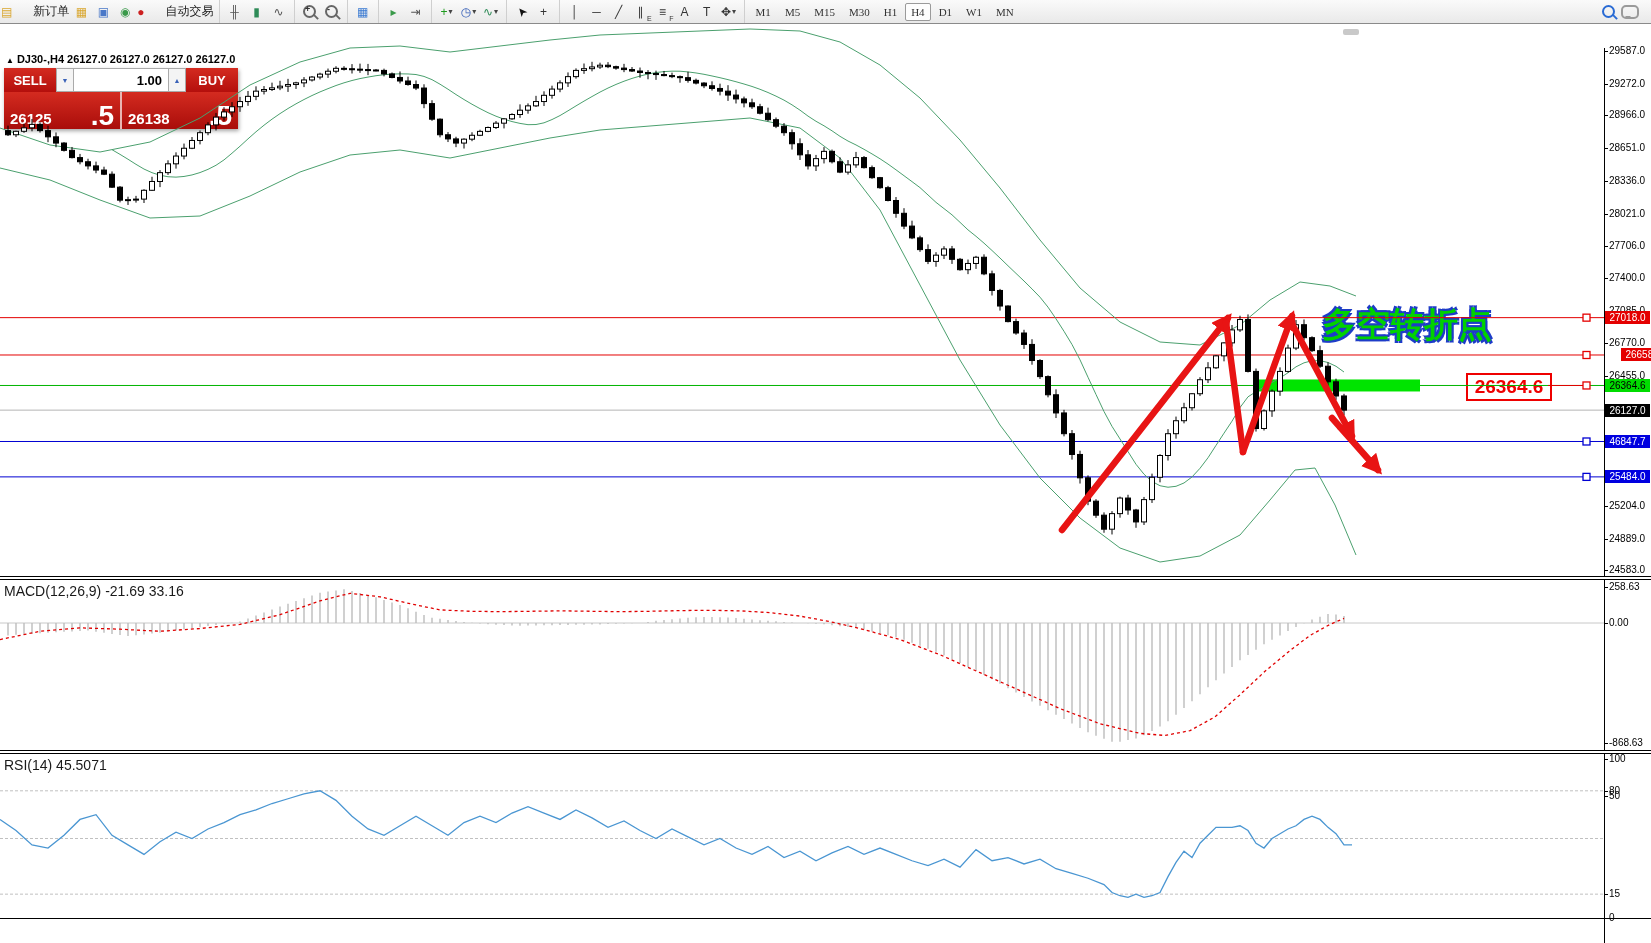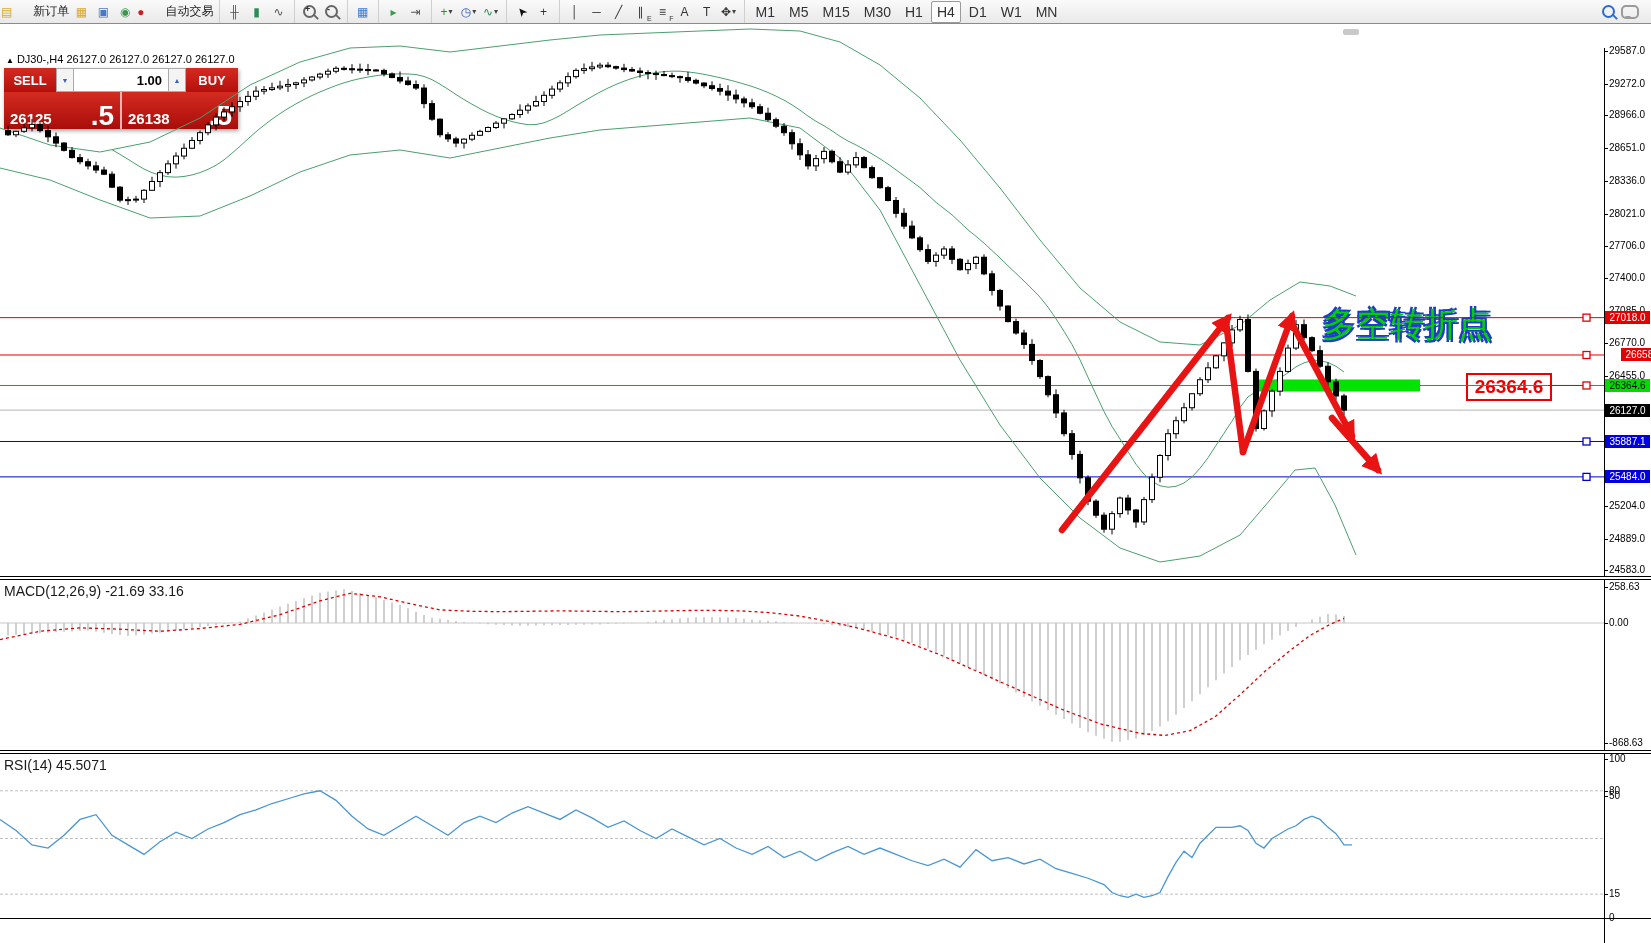--- a/index.html
+++ b/index.html
@@ -9,58 +9,58 @@
   #toolbar{position:absolute;left:0;top:0;width:1651px;height:23px;
     background:linear-gradient(#fafafa,#e9e9e9);border-bottom:1px solid #8a8a8a;
     display:flex;align-items:center;white-space:nowrap;}
   .tgroup{display:flex;align-items:center;height:100%;padding:0 4px;border-left:1px solid #cfcfcf;}
   .tgroup:first-child{border-left:none;margin-left:-4px;}
   .tbtn{min-width:20px;height:19px;display:flex;align-items:center;justify-content:center;
     font-size:12px;color:#555;margin:0 1px;border-radius:2px;cursor:default;position:relative;}
   .tbtn .lbl{font-size:12px;color:#222;margin-left:21px;}
   .tbtn .sub{position:absolute;right:-1px;bottom:-1px;font-size:7px;color:#333;}
   .caret{font-size:8px;color:#444;margin-left:1px;}
-  .tf{font-size:14px;color:#333;padding:2px 5px;margin:3px 1px;border:1px solid transparent;}
+  .tf{font-size:11px;color:#333;padding:2px 5px;margin:3px 1px;border:1px solid transparent;font-family:Liberation Serif, serif;}
   .tf.active{background:#fdfdfd;border:1px solid #9a9a9a;border-radius:2px;}
   .mag{width:9px;height:9px;border:2px solid #666;border-radius:50%;position:relative;}
   .mag:after{content:"";position:absolute;width:6px;height:2px;background:#666;
     transform:rotate(45deg);right:-5px;bottom:-2px;}
   .mag.blue{border-color:#2a6bd4;}.mag.blue:after{background:#2a6bd4;}
   .mag .pm{position:absolute;left:0px;top:-3px;font-size:9px;color:#333;font-weight:bold;}
   .bubble{width:14px;height:10px;border:2px solid #9a9a9a;border-radius:5px;position:relative;}
   .bubble:after{content:"";position:absolute;left:2px;bottom:-5px;border:3px solid transparent;
     border-top-color:#9a9a9a;}
   
   #chart{position:absolute;left:0;top:24px;width:1651px;height:919px;background:#fff;}
   #vaxis-line{position:absolute;left:1604px;top:24px;width:1px;height:895px;background:#000;}
   .sep{position:absolute;left:0;width:1651px;border-top:1px solid #000;border-bottom:1px solid #000;background:#fff;}
   .axlbl{position:absolute;left:1609px;font-size:10px;color:#000;}
   .axlbl:before{content:"";position:absolute;left:-5px;top:6px;width:4px;height:1px;background:#000;}
   .axtag{position:absolute;left:1605px;width:45px;height:13px;font-size:10px;line-height:13px;
     text-align:center;color:#fff;}
-  #title{position:absolute;left:6px;top:29px;font-size:11px;font-weight:normal;color:#000;}
+  #title{position:absolute;left:6px;top:29px;font-size:11px;font-weight:bold;color:#000;}
   #title .tri{font-size:8px;margin-right:3px;}
   .panelabel{position:absolute;left:4px;font-size:14px;color:#1a1a1a;}
   
   #trade-panel{position:absolute;left:4px;top:44px;width:234px;
     box-shadow:1px 2px 4px rgba(0,0,0,.35);font-weight:bold;}
   .tp-row1{display:flex;height:24px;}
   .tp-sell,.tp-buy{flex:0 0 52px;background:linear-gradient(#d42b20,#b40f0c);color:#fff;
     display:flex;align-items:center;justify-content:center;font-size:13px;}
   .tp-spin{flex:0 0 16px;background:#f4f4f4;border:1px solid #aaa;color:#3a62b8;font-size:7px;
     display:flex;align-items:center;justify-content:center;}
   .tp-vol{flex:1;background:#fff;border-top:1px solid #aaa;border-bottom:1px solid #aaa;
     color:#000;font-size:13px;display:flex;align-items:center;justify-content:flex-end;padding-right:6px;}
   .tp-row2{display:flex;height:37px;}
   .tp-price{flex:1;background:linear-gradient(#d42b20,#a90d0a);color:#fff;display:flex;
     align-items:flex-end;justify-content:center;padding-bottom:2px;font-size:15px;gap:38px;}
   .tp-price .big{font-size:28px;line-height:22px;margin-left:1px;}
   .tp-sep{width:2px;background:#e9b5b2;}
   
-  #cn-note{position:absolute;font-weight:normal;white-space:nowrap;}
+  #cn-note{position:absolute;font-weight:bold;white-space:nowrap;}
   #price-tag{position:absolute;background:#fff;border:2px solid #ee0000;color:#ee0000;
     font-size:19px;font-weight:bold;text-align:center;}
   #scrollmark{position:absolute;width:16px;height:6px;background:#c9c9c9;border-radius:2px;}
 </style>
 </head>
 <body>
 
 <div id="win">
   <div id="toolbar">
       <div class="tgroup">
@@ -608,21 +608,21 @@
       <span class="axlbl" style="top: 280.697px;">27085.0</span>
       <span class="axlbl" style="top: 313.393px;">26770.0</span>
       <span class="axlbl" style="top: 346.09px;">26455.0</span>
       <span class="axlbl" style="top: 475.943px;">25204.0</span>
       <span class="axlbl" style="top: 508.639px;">24889.0</span>
       <span class="axlbl" style="top: 540.402px;">24583.0</span>
       <span class="axtag" style="top: 287.151px; background: rgb(228, 0, 0); color: rgb(255, 255, 255);">27018.0</span>
       <span class="axtag" style="top: 324.498px; background: rgb(228, 0, 0); color: rgb(255, 255, 255); margin-left: 16px;">26658.2</span>
       <span class="axtag" style="top: 354.974px; background: rgb(0, 220, 0); color: rgb(0, 0, 0);">26364.6</span>
       <span class="axtag" style="top: 379.636px; background: rgb(0, 0, 0); color: rgb(255, 255, 255);">26127.0</span>
-      <span class="axtag" style="top: 410.994px; background: rgb(0, 0, 224); color: rgb(255, 255, 255);">35887.1</span>
+      <span class="axtag" style="top: 410.994px; background: rgb(0, 0, 224); color: rgb(255, 255, 255);">46847.7</span>
       <span class="axtag" style="top: 446.379px; background: rgb(0, 0, 224); color: rgb(255, 255, 255);">25484.0</span>
       <div class="sep" style="top: 552px; height: 2px;"></div>
       <div class="sep" style="top: 726px; height: 2px;"></div>
       <svg width="1604" height="170" style="position: absolute; left: 0px; top: 556px;">
         <line x1="0" y1="43" x2="1604" y2="43" stroke="#c8c8c8" stroke-width="1"></line>
         <g>
           <line x1="8" y1="43" x2="8" y2="55.41999999999996" stroke="#bcbcbc" stroke-width="1.4"></line>
           <line x1="16" y1="43" x2="16" y2="54.86800000000005" stroke="#bcbcbc" stroke-width="1.4"></line>
           <line x1="24" y1="43" x2="24" y2="54.31600000000003" stroke="#bcbcbc" stroke-width="1.4"></line>
           <line x1="32" y1="43" x2="32" y2="53.76400000000001" stroke="#bcbcbc" stroke-width="1.4"></line>

